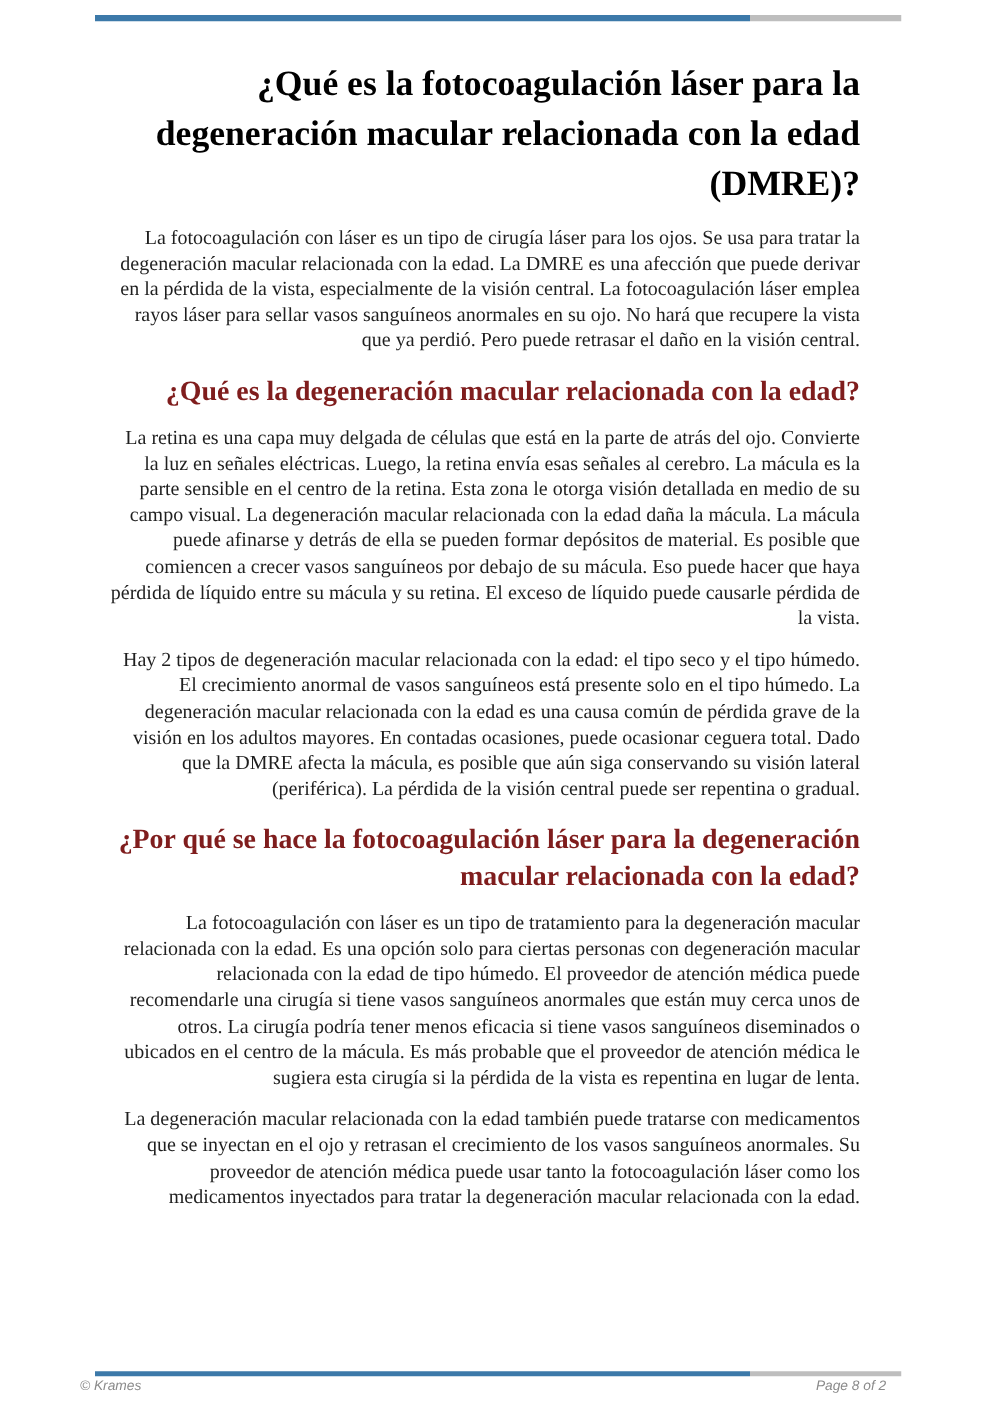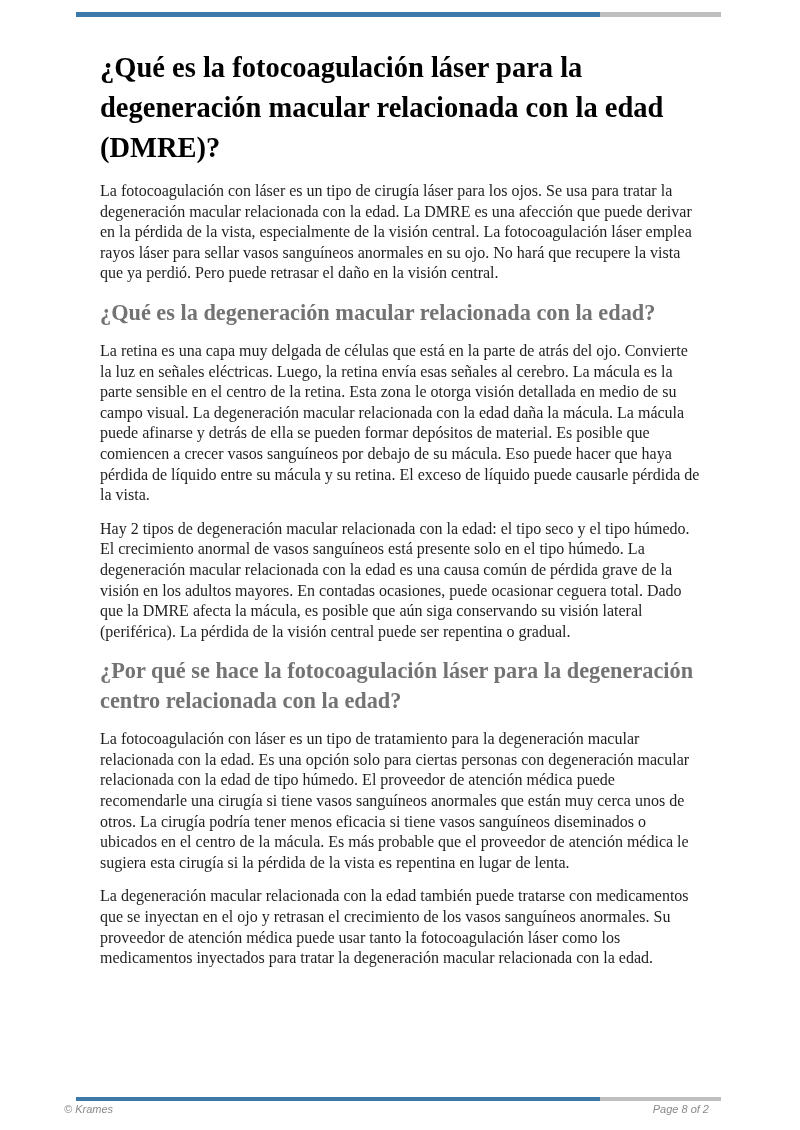--- a/index.html
+++ b/index.html
@@ -16,37 +16,38 @@
     width: 645px;
     height: 5px;
     display: flex;
   }
   .rule-top { top: 12px; }
   .rule-bottom { top: 1097px; height: 4px; }
   .rule .blue { width: 524px; background: #3c79a9; }
   .rule .gray { flex: 1; background: #bebebe; }
   .content {
     position: absolute;
-    left: 100px;
+    left: 88px;
     top: 48px;
     width: 600px;
+    text-align: right;
   }
   h1 {
     margin: 0 0 13px 0;
     font-size: 28.5px;
     line-height: 40px;
     font-weight: bold;
     color: #000000;
   }
   h2 {
     margin: 14px 0 13px 0;
     font-size: 22.3px;
     line-height: 30px;
     font-weight: bold;
-    color: #737373;
+    color: #7f1d1d;
   }
   p {
     margin: 13px 0;
     font-size: 16px;
     line-height: 20.6px;
   }
   .footer-meta {
     position: absolute;
     left: 64px;
     top: 1103px;
@@ -68,21 +69,21 @@
 </div>
 
 <div class="content">
   <h1>¿Qué es la fotocoagulación láser para la degeneración macular relacionada con la edad (DMRE)?</h1>
   <p>La fotocoagulación con láser es un tipo de cirugía láser para los ojos. Se usa para tratar la degeneración macular relacionada con la edad. La DMRE es una afección que puede derivar en la pérdida de la vista, especialmente de la visión central. La fotocoagulación láser emplea rayos láser para sellar vasos sanguíneos anormales en su ojo. No hará que recupere la vista que ya perdió. Pero puede retrasar el daño en la visión central.</p>
 
   <h2>¿Qué es la degeneración macular relacionada con la edad?</h2>
   <p>La retina es una capa muy delgada de células que está en la parte de atrás del ojo. Convierte la luz en señales eléctricas. Luego, la retina envía esas señales al cerebro. La mácula es la parte sensible en el centro de la retina. Esta zona le otorga visión detallada en medio de su campo visual. La degeneración macular relacionada con la edad daña la mácula. La mácula puede afinarse y detrás de ella se pueden formar depósitos de material. Es posible que comiencen a crecer vasos sanguíneos por debajo de su mácula. Eso puede hacer que haya pérdida de líquido entre su mácula y su retina. El exceso de líquido puede causarle pérdida de la vista.</p>
   <p>Hay 2 tipos de degeneración macular relacionada con la edad: el tipo seco y el tipo húmedo. El crecimiento anormal de vasos sanguíneos está presente solo en el tipo húmedo. La degeneración macular relacionada con la edad es una causa común de pérdida grave de la visión en los adultos mayores. En contadas ocasiones, puede ocasionar ceguera total. Dado que la DMRE afecta la mácula, es posible que aún siga conservando su visión lateral (periférica). La pérdida de la visión central puede ser repentina o gradual.</p>
 
-  <h2>¿Por qué se hace la fotocoagulación láser para la degeneración centro relacionada con la edad?</h2>
+  <h2>¿Por qué se hace la fotocoagulación láser para la degeneración macular relacionada con la edad?</h2>
   <p>La fotocoagulación con láser es un tipo de tratamiento para la degeneración macular relacionada con la edad. Es una opción solo para ciertas personas con degeneración macular relacionada con la edad de tipo húmedo. El proveedor de atención médica puede recomendarle una cirugía si tiene vasos sanguíneos anormales que están muy cerca unos de otros. La cirugía podría tener menos eficacia si tiene vasos sanguíneos diseminados o ubicados en el centro de la mácula. Es más probable que el proveedor de atención médica le sugiera esta cirugía si la pérdida de la vista es repentina en lugar de lenta.</p>
   <p>La degeneración macular relacionada con la edad también puede tratarse con medicamentos que se inyectan en el ojo y retrasan el crecimiento de los vasos sanguíneos anormales. Su proveedor de atención médica puede usar tanto la fotocoagulación láser como los medicamentos inyectados para tratar la degeneración macular relacionada con la edad.</p>
 
 </div>
 
 <div class="rule rule-bottom">
   <span class="blue"></span>
   <span class="gray"></span>
 </div>
 

